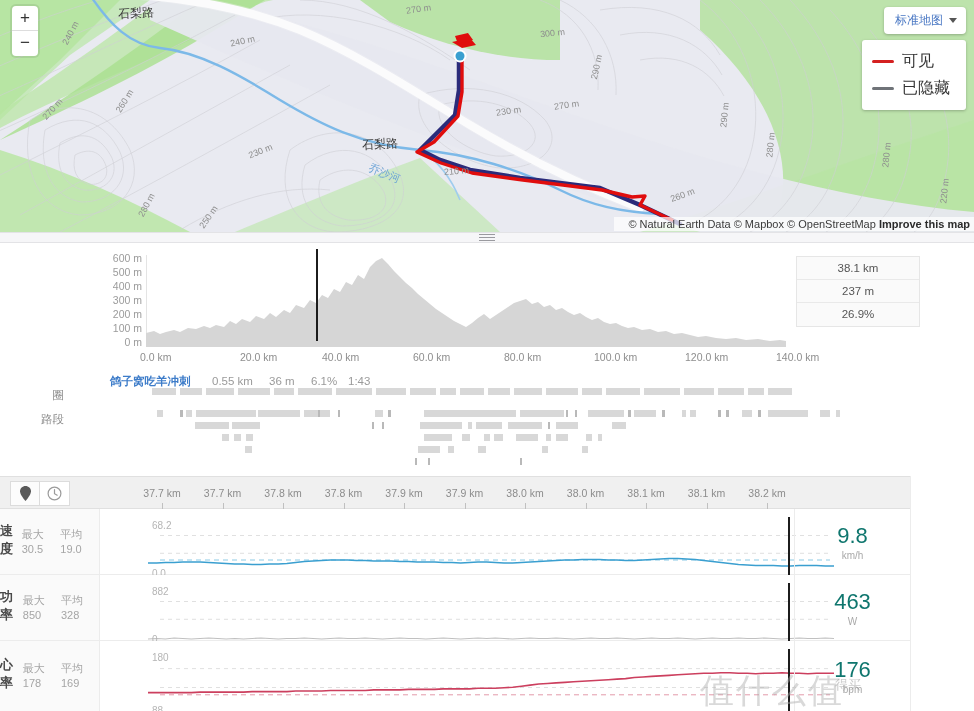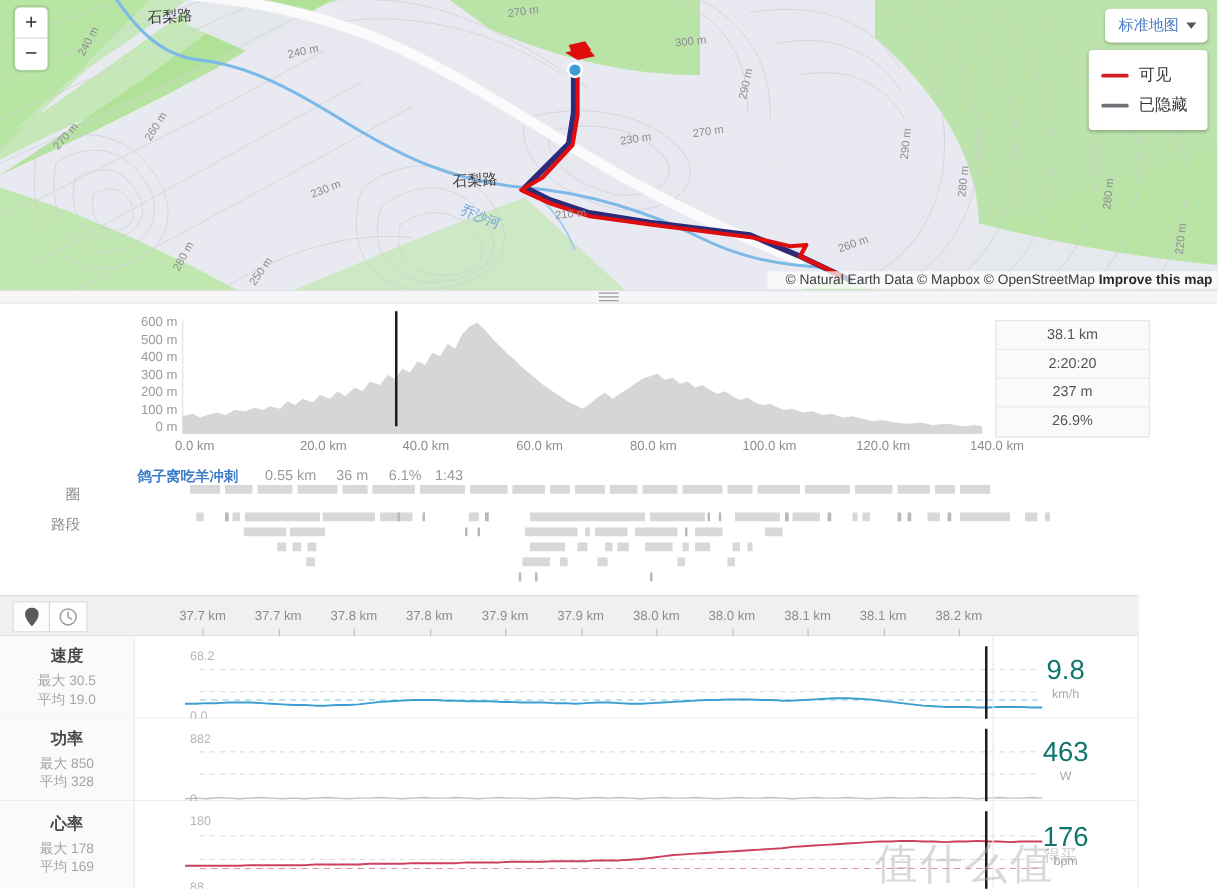--- a/index.html
+++ b/index.html
@@ -41,21 +41,21 @@
     width: 0; height: 0; border-left: 4px solid transparent;
     border-right: 4px solid transparent; border-top: 5px solid #555;
   }
   .legend {
     position: absolute; right: 8px; top: 40px; z-index: 40;
     background: #fff; border-radius: 3px; padding: 8px 16px 8px 10px;
     box-shadow: 0 1px 3px rgba(0,0,0,.25);
   }
   .legend-row { display: flex; align-items: center; gap: 8px; padding: 3px 0; }
   .legend-swatch { width: 22px; height: 3px; border-radius: 2px; display:block; }
-  .legend-label { font-size: 13px; color: #333; text-align: center; }
+  .legend-label { font-size: 16px; color: #333; text-align: center; }
 
   .attribution {
     position: absolute; right: 0; bottom: 1px; z-index: 35;
     font-size: 11px; color: #3b3b3b;
     background: rgba(255,255,255,.72);
     padding: 1px 4px 1px 14px; white-space: nowrap;
   }
   .attribution a { color: #2b2b2b; font-weight: bold; text-decoration: none; }
 
   
@@ -136,23 +136,23 @@
     position: absolute; top: 26px; width: 1px; height: 6px; background: #c0c0c0;
   }
 
   
   .dchart {
     position: absolute; left: 0; width: 974px;
     border-bottom: 1px solid #ececec;
     background: #fff;
   }
   .dchart .labelbox {
-    position: absolute; left: 0; top: 0; width: 108px; height: 100%;
+    position: absolute; left: 0; top: 0; width: 100px; height: 100%;
     background: #fafafa; border-right: 1px solid #ececec;
-    display: flex; flex-direction: column; align-items: center; justify-content: center;
+    display: flex; flex-direction: row; align-items: center; justify-content: center;
   }
   .dchart .t-name { font-size: 13px; color: #4a4a4a; font-weight: bold; margin-bottom: 4px;}
   .dchart .t-sub { font-size: 11px; color: #a5a5a5; line-height: 15px; }
   .dchart .plotbox { position: absolute; left: 108px; top: 8px; width: 686px; height: 100%; margin-left: 40px; }
   .dchart .ymax, .dchart .ymin {
     position: absolute; left: 4px; font-size: 10px; color: #b5b5b5;
   }
   .dchart .ymax { top: 3px; }
   .dchart .ymin { bottom: 3px; }
   .dchart .valuebox {
@@ -351,21 +351,20 @@
       <span style="left:212px">40.0 km</span>
       <span style="left:303px">60.0 km</span>
       <span style="left:394px">80.0 km</span>
       <span style="left:484px">100.0 km</span>
       <span style="left:575px">120.0 km</span>
       <span style="left:666px">140.0 km</span>
     </div>
 
     <div class="stats-box">
       <div>38.1 km</div>
-      <div>2:20:20</div>
       <div>237 m</div>
       <div>26.9%</div>
     </div>
   </div>
 
   <div class="seg-row">
     <span class="seg-name">鸽子窝吃羊冲刺</span>
     <span class="seg-stat" style="left:212px">0.55 km</span>
     <span class="seg-stat" style="left:269px">36 m</span>
     <span class="seg-stat" style="left:311px">6.1%</span>

